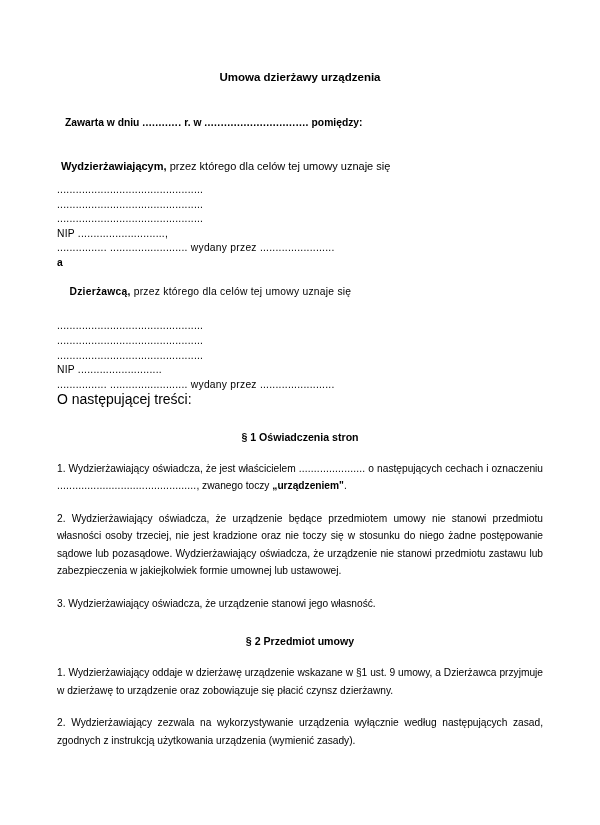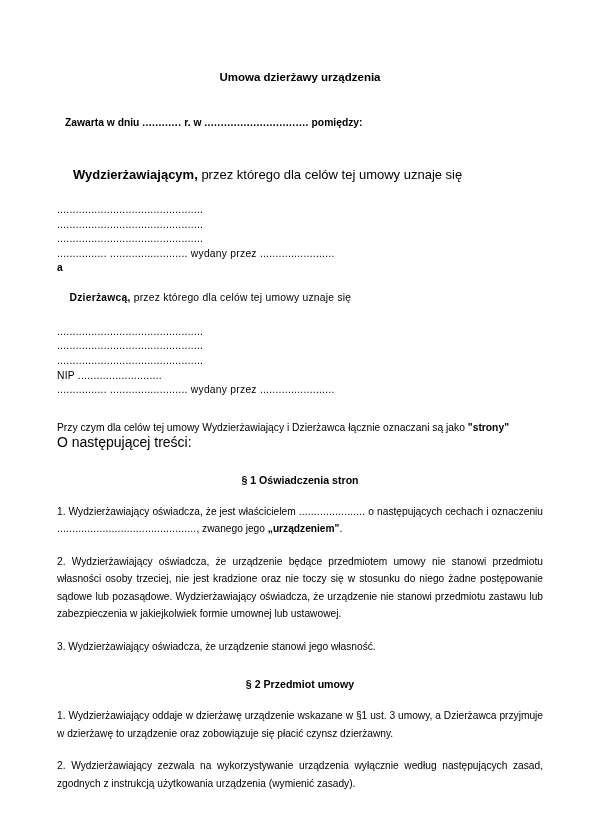--- a/index.html
+++ b/index.html
@@ -33,23 +33,23 @@
   }
   .lead-line {
     font-size: 10.3px;
     line-height: 15px;
     margin: 8px;
     padding-top: 22px;
     font-weight: bold;
   }
   .lead-line .dots { font-weight: bold; letter-spacing: .4px; }
   .party-head {
-    font-size: 13px;
+    font-size: 11px;
     line-height: 15px;
-    margin: 16px;
+    margin: 4px;
     padding-top: 21px;
   }
   .party-head b { font-weight: bold; }
   .fill {
     font-size: 10.3px;
     line-height: 14.6px;
     margin: 0;
     letter-spacing: .25px;
     white-space: pre;
   }
@@ -104,44 +104,44 @@
     <span class="dots">................................</span>
     <span>pomiędzy:</span>
   </p>
 
   <p class="party-head">
     <b>Wydzierżawiającym,</b><span> przez którego dla celów tej umowy uznaje się</span>
   </p>
   <p class="fill first">...............................................</p>
   <p class="fill">...............................................</p>
   <p class="fill">...............................................</p>
+  <p class="fill"><span>NIP</span> <span>............................,</span></p>
   <p class="fill"><span>................</span> <span>.........................</span> <span>wydany przez</span> <span>........................</span></p>
 
   <p class="small-a">a</p>
 
   <p class="fill" style="font-size:10.3px;">
     <b>Dzierżawcą,</b><span> przez którego dla celów tej umowy uznaje się</span>
   </p>
   <p class="fill first">...............................................</p>
   <p class="fill">...............................................</p>
   <p class="fill">...............................................</p>
   <p class="fill"><span>NIP</span> <span>...........................</span></p>
   <p class="fill"><span>................</span> <span>.........................</span> <span>wydany przez</span> <span>........................</span></p>
 
-  <p class="notice"><span>Przy czym dla celów tej umowy Wydzierżawiający i Dzierżawca łącznie oznaczani są jako </span><b>"strony"</b></p>
   <p class="notice-2">O następującej treści:</p>
 
   <h2 class="section-heading">§ 1 Oświadczenia stron</h2>
 
-  <p class="clause"><span>1.</span><span> Wydzierżawiający oświadcza, że jest właścicielem </span><span class="dots">......................</span><span> o następujących cechach i oznaczeniu </span><span class="dots">..............................................</span><span>, zwanego jego </span><b>„urządzeniem"</b><span>.</span></p>
+  <p class="clause"><span>1.</span><span> Wydzierżawiający oświadcza, że jest właścicielem </span><span class="dots">......................</span><span> o następujących cechach i oznaczeniu </span><span class="dots">..............................................</span><span>, zwanego toczy </span><b>„urządzeniem"</b><span>.</span></p>
 
   <p class="clause"><span>2.</span><span> Wydzierżawiający oświadcza, że urządzenie będące przedmiotem umowy nie stanowi przedmiotu własności osoby trzeciej, nie jest kradzione oraz nie toczy się w stosunku do niego żadne postępowanie sądowe lub pozasądowe. Wydzierżawiający oświadcza, że urządzenie nie stanowi przedmiotu zastawu lub zabezpieczenia w jakiejkolwiek formie umownej lub ustawowej.</span></p>
 
   <p class="clause"><span>3.</span><span> Wydzierżawiający oświadcza, że urządzenie stanowi jego własność.</span></p>
 
 
   <h2 class="section-heading">§ 2 Przedmiot umowy</h2>
 
-  <p class="clause"><span>1.</span><span> Wydzierżawiający oddaje w dzierżawę urządzenie wskazane w §1 ust. 3 umowy, a Dzierżawca przyjmuje w dzierżawę to urządzenie oraz zobowiązuje się płacić czynsz dzierżawny.</span></p>
+  <p class="clause"><span>1.</span><span> Wydzierżawiający oddaje w dzierżawę urządzenie wskazane w §1 ust. 9 umowy, a Dzierżawca przyjmuje w dzierżawę to urządzenie oraz zobowiązuje się płacić czynsz dzierżawny.</span></p>
 
   <p class="clause"><span>2.</span><span> Wydzierżawiający zezwala na wykorzystywanie urządzenia wyłącznie według następujących zasad, zgodnych z instrukcją użytkowania urządzenia (wymienić zasady).</span></p>
 
 </div>
 
 </body></html>

